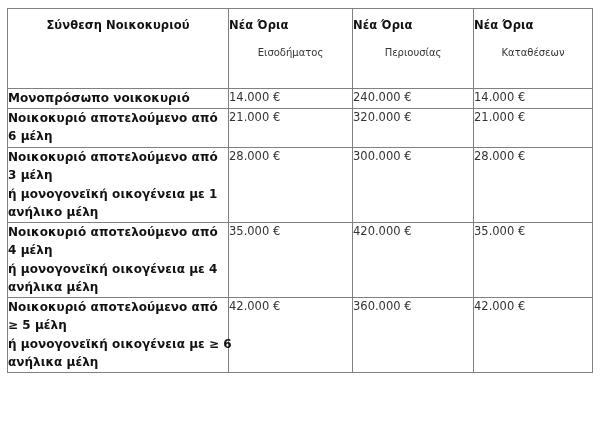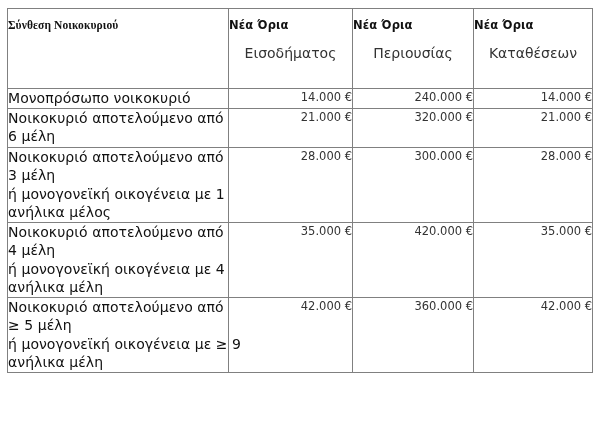--- a/index.html
+++ b/index.html
@@ -50,47 +50,46 @@
   .head-title {
     font-weight: bold;
     font-size: 11.5px;
     line-height: 14px;
     text-align: left;
     padding-top: 9px;
     letter-spacing: 0.1px;
     color: #111111;
   }
   .head-cell-household .head-title {
-    text-align: left;
-    font-family: Liberation Serif, serif;
+    text-align: center;
   }
   .head-sub {
     font-weight: normal;
-    font-size: 14px;
+    font-size: 10px;
     line-height: 14px;
     text-align: center;
     padding-top: 14px;
     color: #333333;
   }
 
   
   .label-cell {
-    font-weight: normal;
-    font-size: 14px;
+    font-weight: bold;
+    font-size: 12px;
     line-height: 18.5px;
     padding: 6px 6px 8px 9px;
     color: #111111;
     letter-spacing: 0.05px;
   }
   .label-cell .ln { display: block; white-space: nowrap; }
 
   .value-cell {
     font-size: 11.5px;
     line-height: 16px;
-    text-align: right;
+    text-align: left;
     padding: 8px 4px 8px 4px;
     color: #333333;
     font-family: "DejaVu Sans", "Liberation Sans", sans-serif;
   }
 
   .r-h1 .label-cell, .r-h1 .value-cell { height: 16px; }
   .r-h2 .label-cell, .r-h2 .value-cell { height: 38px; }
   .r-h3 .label-cell, .r-h3 .value-cell { height: 68px; }
   .r-h4 .label-cell, .r-h4 .value-cell { height: 66px; }
   .r-h5 .label-cell, .r-h5 .value-cell { height: 68px; }
@@ -144,21 +143,21 @@
         <td class="value-cell">21.000 €</td>
         <td class="value-cell">320.000 €</td>
         <td class="value-cell">21.000 €</td>
       </tr>
 
       <tr class="r-h3">
         <td class="label-cell">
           <span class="ln">Νοικοκυριό αποτελούμενο από</span>
           <span class="ln">3 μέλη</span>
           <span class="ln">ή μονογονεϊκή οικογένεια με 1</span>
-          <span class="ln">ανήλικα μέλος</span>
+          <span class="ln">ανήλικο μέλη</span>
         </td>
         <td class="value-cell">28.000 €</td>
         <td class="value-cell">300.000 €</td>
         <td class="value-cell">28.000 €</td>
       </tr>
 
       <tr class="r-h4">
         <td class="label-cell">
           <span class="ln">Νοικοκυριό αποτελούμενο από</span>
           <span class="ln">4 μέλη</span>
@@ -167,21 +166,21 @@
         </td>
         <td class="value-cell">35.000 €</td>
         <td class="value-cell">420.000 €</td>
         <td class="value-cell">35.000 €</td>
       </tr>
 
       <tr class="r-h5">
         <td class="label-cell">
           <span class="ln">Νοικοκυριό αποτελούμενο από</span>
           <span class="ln">≥ 5 μέλη</span>
-          <span class="ln">ή μονογονεϊκή οικογένεια με ≥ 9</span>
+          <span class="ln">ή μονογονεϊκή οικογένεια με ≥ 6</span>
           <span class="ln">ανήλικα μέλη</span>
         </td>
         <td class="value-cell">42.000 €</td>
         <td class="value-cell">360.000 €</td>
         <td class="value-cell">42.000 €</td>
       </tr>
 
     </tbody>
   </table>
 </div>

